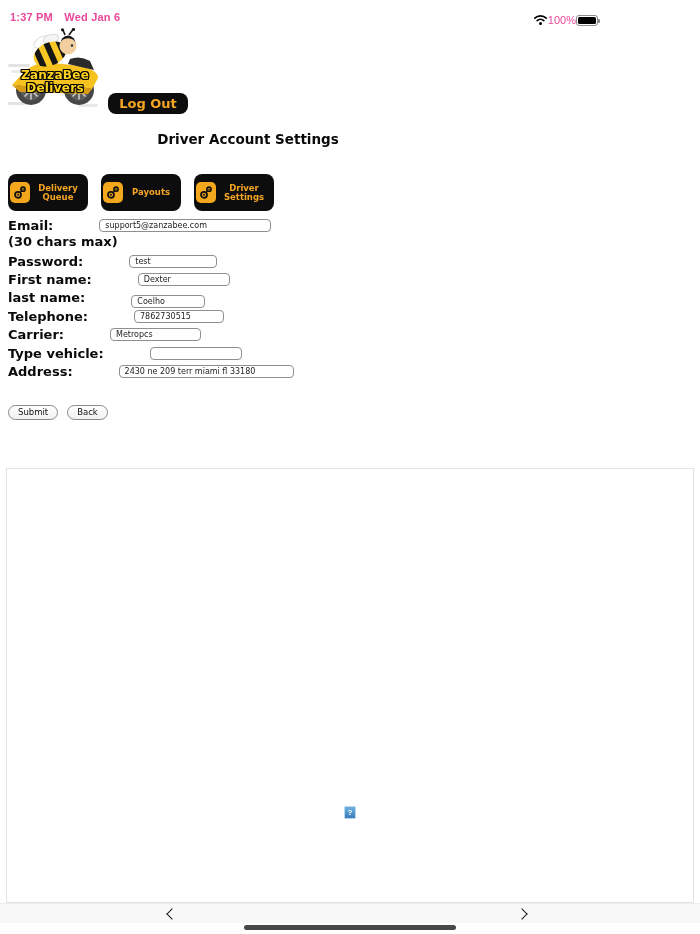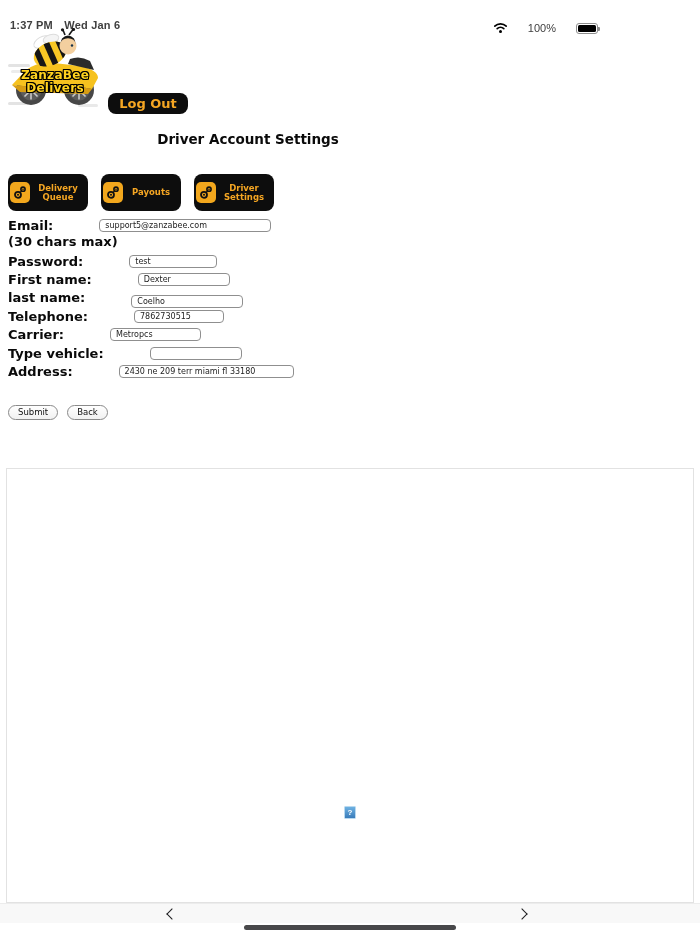--- a/index.html
+++ b/index.html
@@ -1,25 +1,25 @@
 <!DOCTYPE html>
 <html><head>
 <meta charset="utf-8">
 <style>
   * { margin:0; padding:0; box-sizing:border-box; }
   html,body { width:700px; height:934px; background:#fff; overflow:hidden;
     font-family:"DejaVu Sans", sans-serif; position:relative; }
 
   
-  .status-bar { position:absolute; top:16px; left:0; width:604px; height:20px;
-    font-family:"Liberation Sans", sans-serif; color:#404040; }
+  .status-bar { position:absolute; top:8px; left:0; width:604px; height:20px;
+    font-family:"Liberation Sans", sans-serif; color:#ec4899; }
   .sb-left { position:absolute; left:10px; top:3px; font-size:11px; font-weight:600;
     letter-spacing:.2px; }
   .sb-left .sb-date { margin-left:8px; }
-  .sb-right { position:absolute; right:6px; top:3px; display:flex; align-items:center; gap:20px; }
+  .sb-right { position:absolute; right:6px; top:3px; display:flex; align-items:center; gap:0; }
   .sb-batt-text { font-size:11px; font-weight:500; }
   .battery { position:relative; width:22px; height:11px; border:1px solid #8d8d8d;
     border-radius:3px; }
   .battery .fill { position:absolute; left:1px; top:1px; bottom:1px; width:18px;
     background:#000; border-radius:1.5px; }
   .battery .tip { position:absolute; right:-3px; top:3px; width:2px; height:4px;
     background:#8d8d8d; border-radius:0 1px 1px 0; }
 
   
   .logo { position:absolute; left:8px; top:28px; width:94px; height:88px; }
@@ -50,21 +50,21 @@
   .form-wrap { position:absolute; left:8px; top:216px; width:420px; }
   .form-heading { font-size:14px; font-weight:bold; color:#0a0a0a; margin-bottom:13px; }
   .form-row { display:flex; align-items:center; height:18.4px;gap:40px; }
   .form-row label { font-weight:bold; font-size:13px; color:#0a0a0a; margin-right:6px;
     white-space:nowrap; }
   .form-row input { height:13px; border:1px solid #8f8f8f; border-radius:4px;
     font-family:"DejaVu Sans", sans-serif; font-size:8px; color:#222; padding:0 5px;
     background:#fff; outline:none; }
   .note { font-size:13px; font-weight:bold; height:17.5px; color:#0a0a0a; }
   .w-email { width:172px; } .w-password { width:88px; } .w-first { width:92px; }
-  .w-last { width:112px;margin-top:8px; } .w-tel { width:90px; } .w-carrier { width:91px; }
+  .w-last { width:74px;margin-top:8px; } .w-tel { width:90px; } .w-carrier { width:91px; }
   .w-vehicle { width:92px; } .w-address { width:175px; }
 
   .action-row { margin-top:24px; display:flex; gap:9px; }
   .pill-btn { height:15px; border:1px solid #8a8a8a; border-radius:8px;
     background:linear-gradient(#ffffff,#f1f1f1); font-family:"DejaVu Sans", sans-serif;
     font-size:8.5px; color:#111; padding:0 9px; cursor:pointer;
     display:flex; align-items:center; }
 
   
   .content-box { position:absolute; left:6px; top:468px; width:688px; height:435px;

